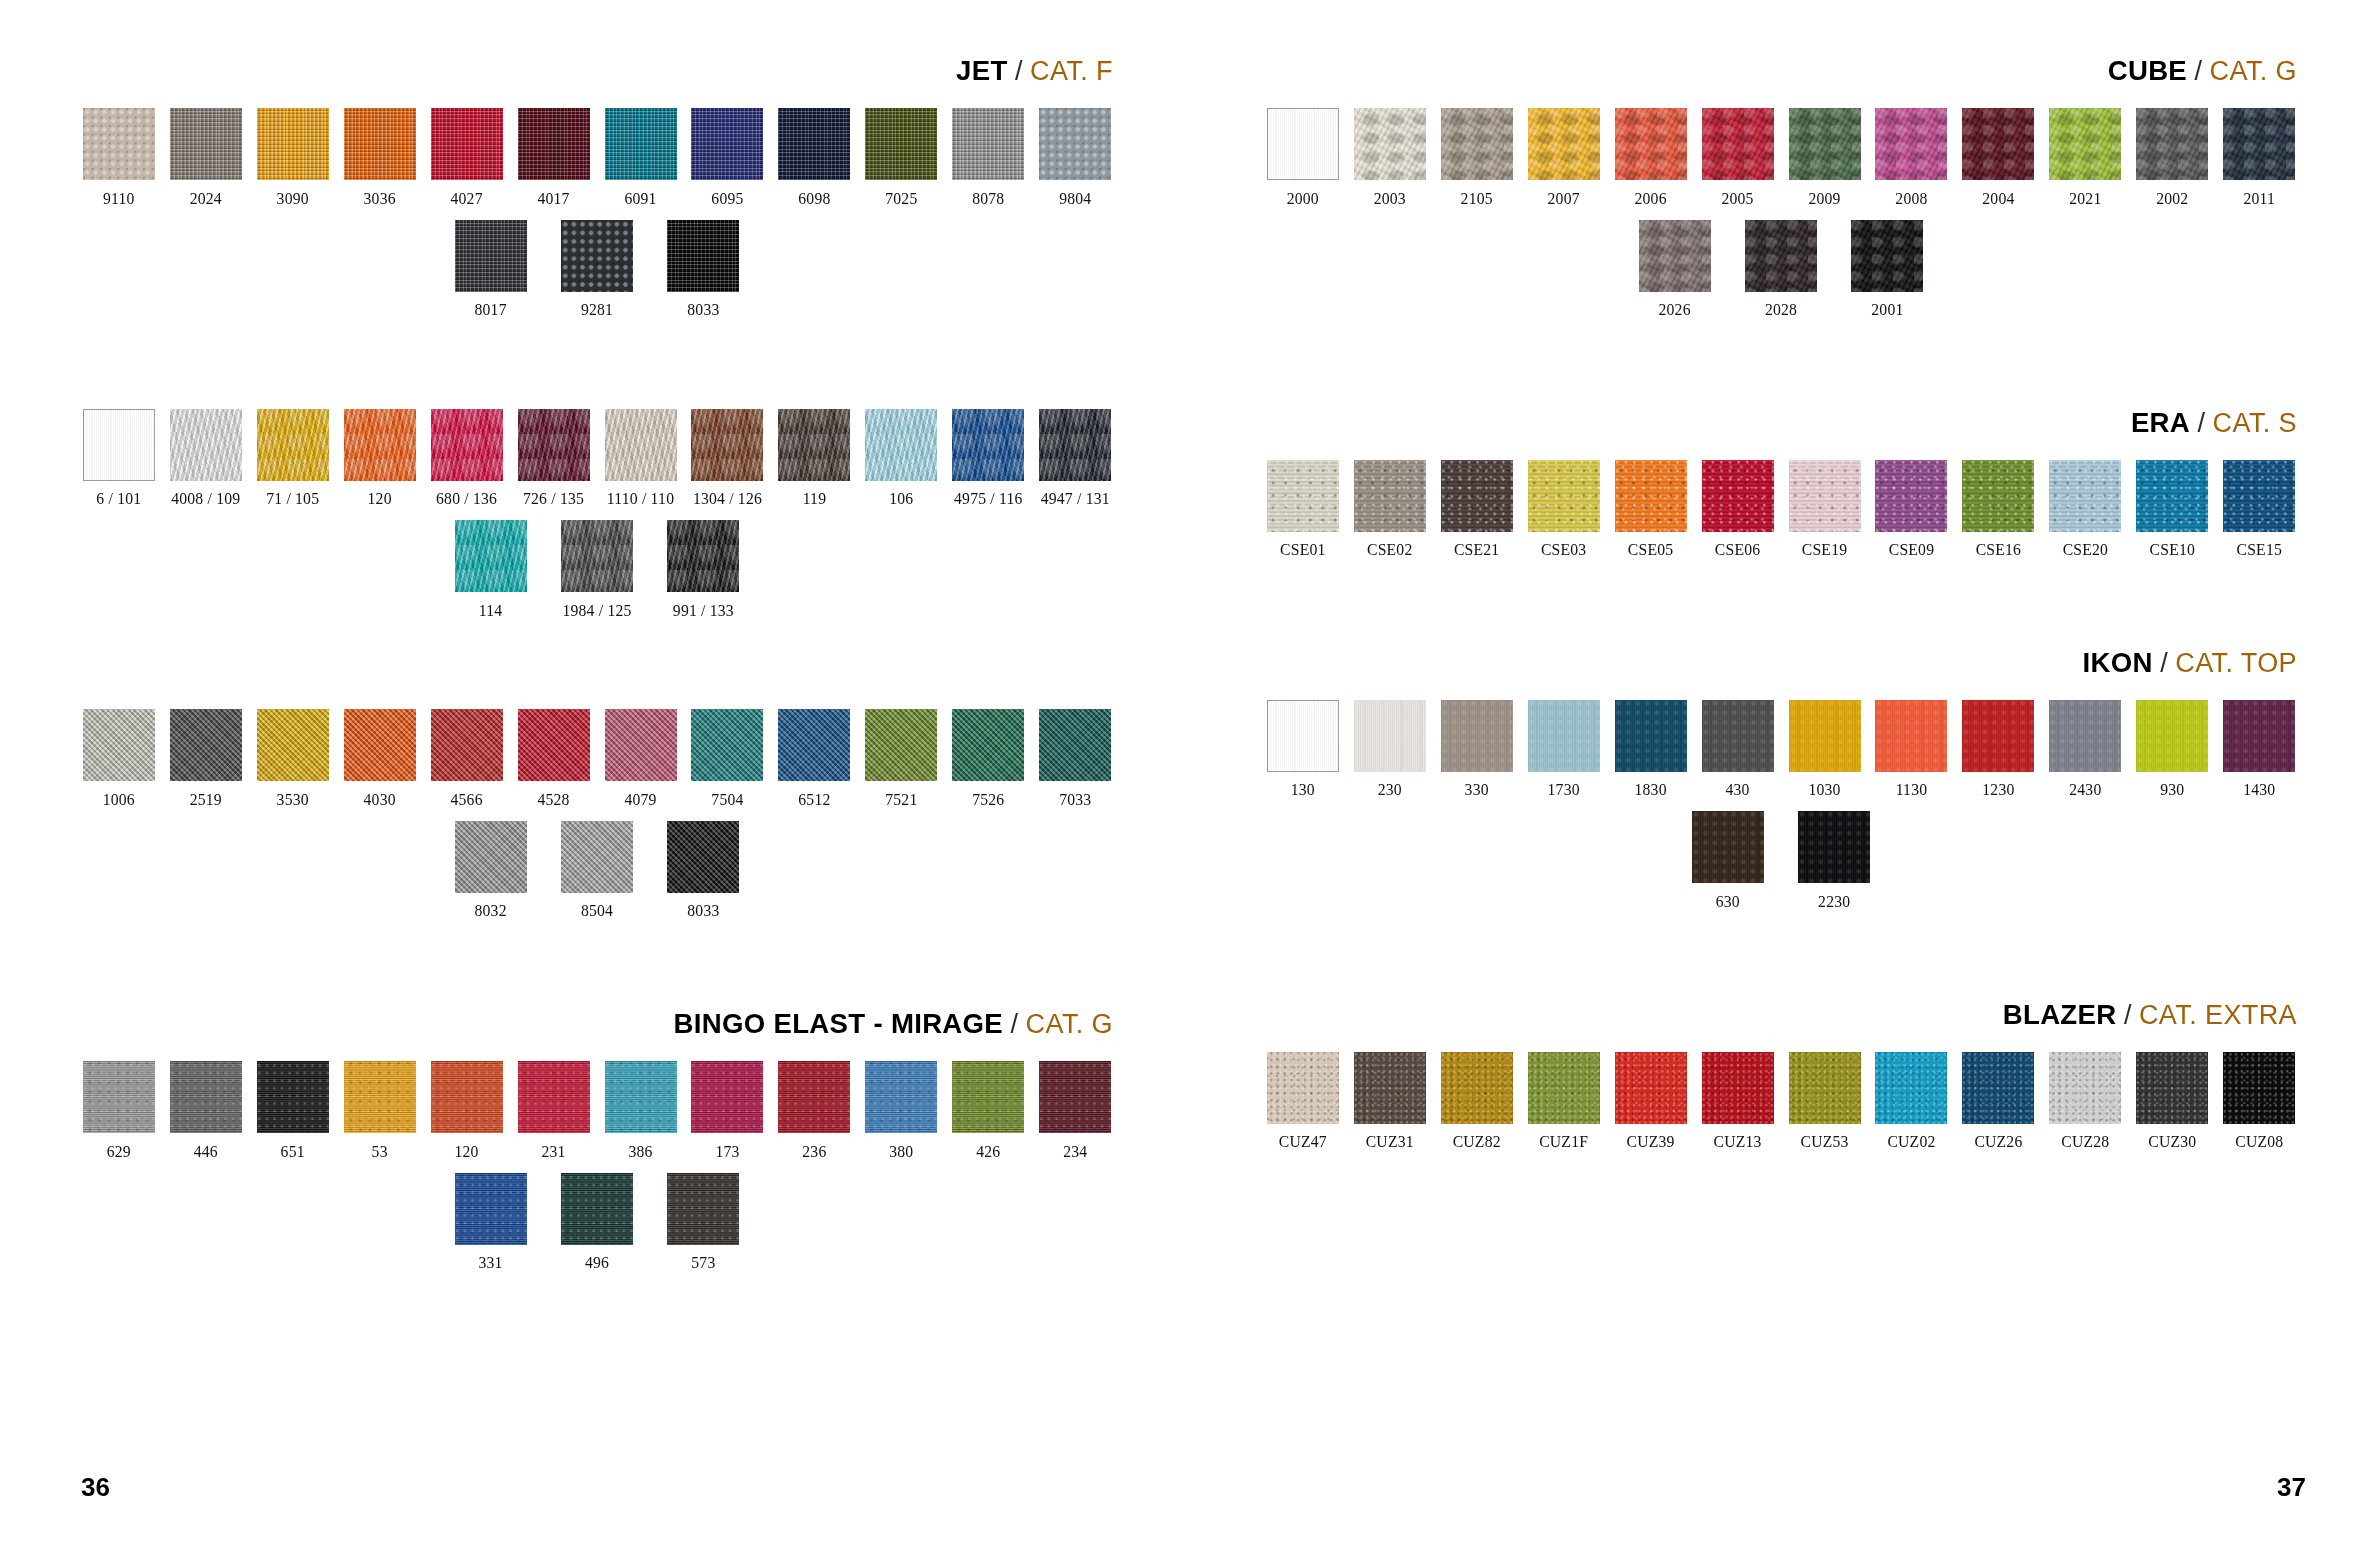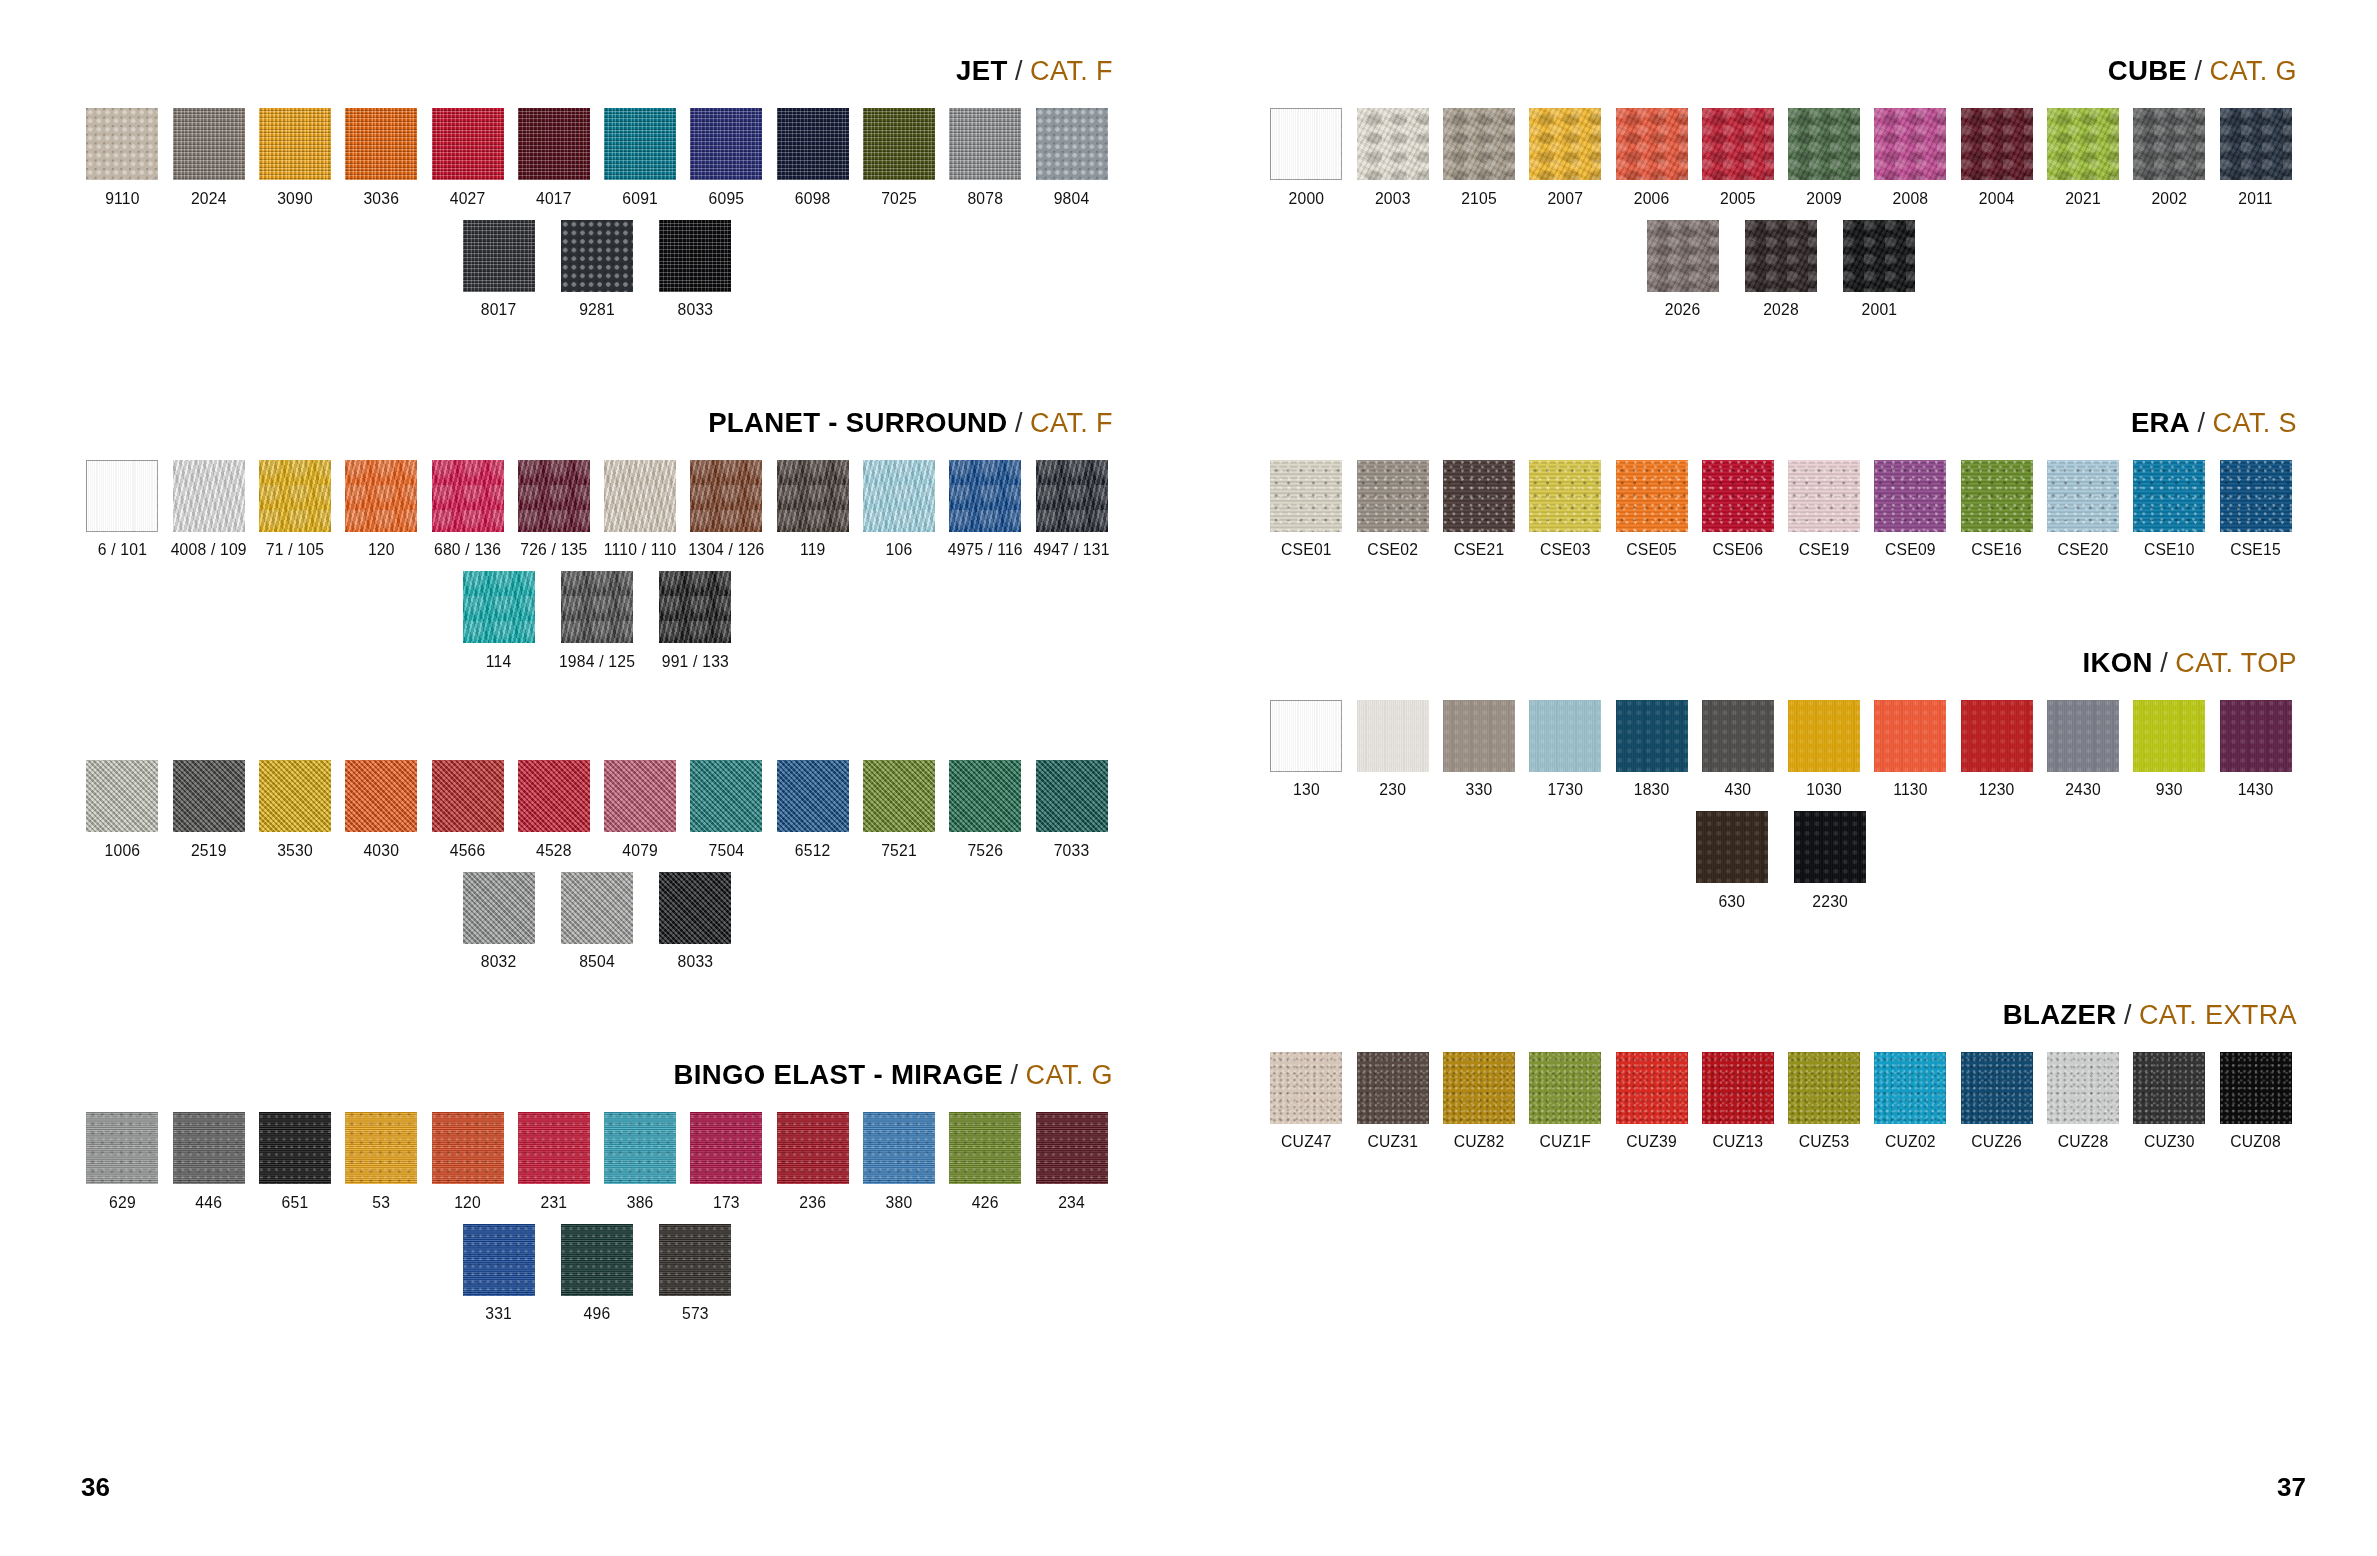--- a/index.html
+++ b/index.html
@@ -53,21 +53,22 @@
   }
   .section-cat{
     font-weight:normal;
     font-size:27px;
     letter-spacing:0.4px;
     color:#a16207;
   }
 
   .swatch-row{
     display:flex;
-    gap:0;
+    gap:8px;
+    font-family:Liberation Serif, serif;
   }
   .swatch-row.row-overflow{
     justify-content:center;
     margin-top:13.3px;
   }
   .cell{
     width:95px;
     display:flex;
     flex-direction:column;
     align-items:center;
@@ -267,21 +268,20 @@
             </div>
             <div class="cell tex-weave">
               <div class="chip" style="background: rgb(11, 11, 13);">
                 <div class="chip-tex"></div>
               </div>
               <div class="code">8033</div>
             </div>
           </div>
         </div>
         <div class="section" style="margin-bottom: 91px;">
-          <div class="section-head"><span class="section-name">PLANET - SURROUND</span><span class="section-sep"> / </span><span class="section-cat">CAT. F</span></div>
           <div class="swatch-row">
             <div class="cell tex-plain">
               <div class="chip bordered" style="background: rgb(255, 255, 255);">
                 <div class="chip-tex"></div>
               </div>
               <div class="code">6 / 101</div>
             </div>
             <div class="cell tex-crepe">
               <div class="chip" style="background: rgb(230, 230, 230);">
                 <div class="chip-tex"></div>

